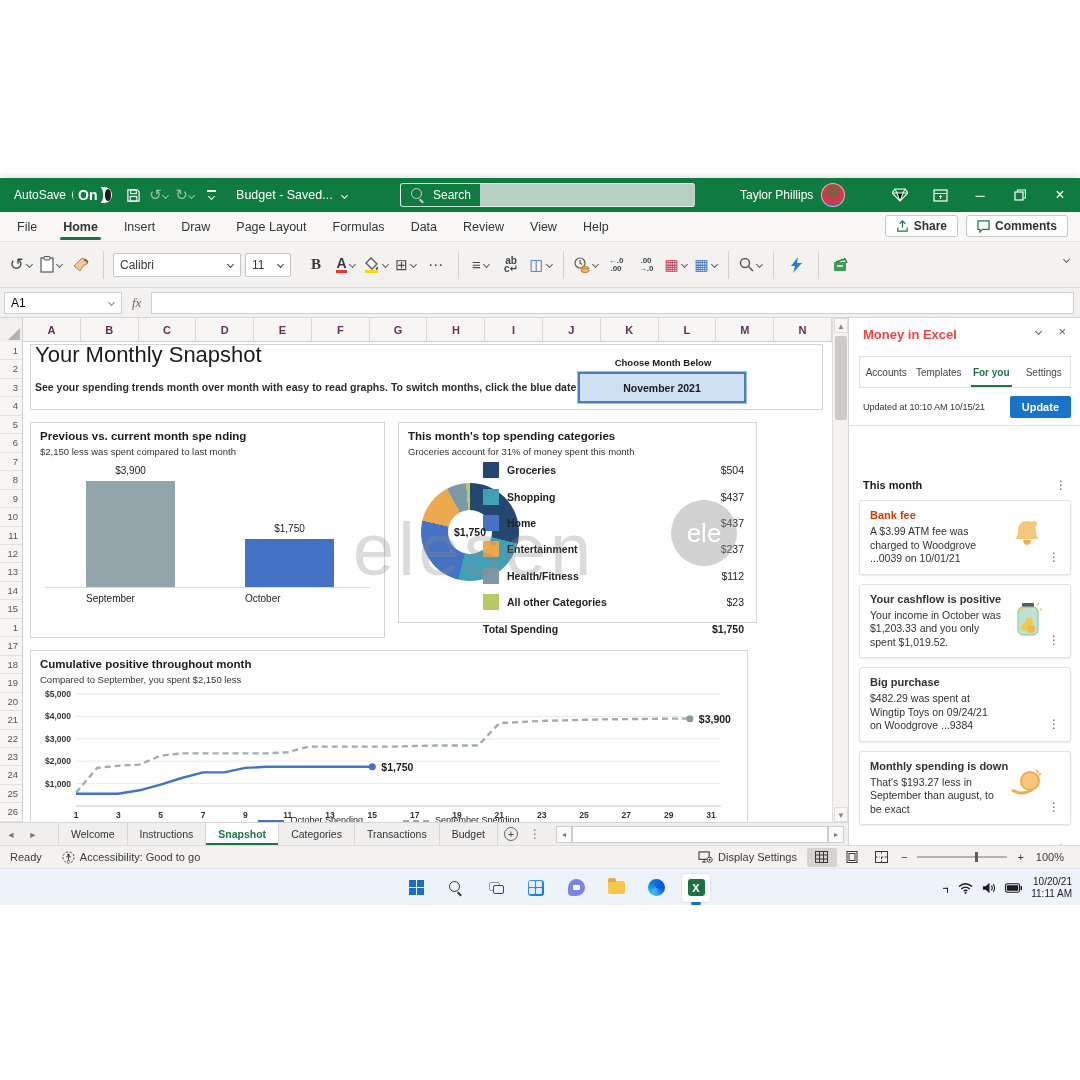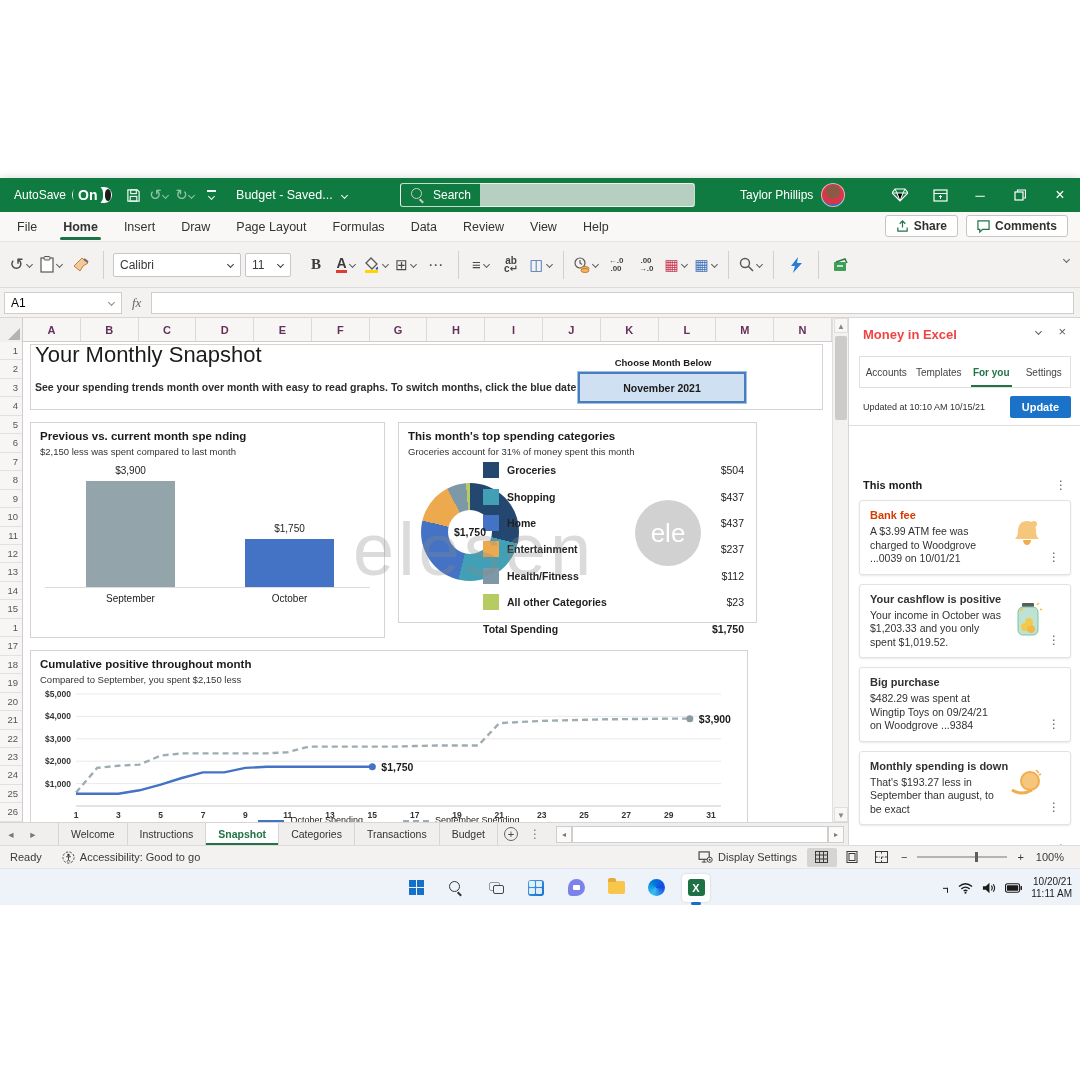--- a/index.html
+++ b/index.html
@@ -64,37 +64,37 @@
   .sheet { position:absolute; left:23px; top:0; width:809px; height:480px; background:#fff; }
   .box { position:absolute; border:1px solid #d6d4d2; background:#fff; }
   .sheet-title { position:absolute; left:12px; top:0px; font-size:22px; color:#1b1b1b; }
   .sheet-desc { position:absolute; left:12px; top:38px; width:700px; font-size:10.5px; font-weight:bold; color:#2d2d2d; line-height:14px; }
   .choose-lb { position:absolute; left:540px; top:15px; width:200px; text-align:center; font-size:9.5px; font-weight:bold; color:#1b1b1b; }
   .monthbox { position:absolute; left:555px; top:30px; width:168px; height:31px; background:#cfe0f2; border:2px solid #4a7ebb; outline:1px solid #9fc0e4; display:flex; align-items:center; justify-content:center; font-size:10.5px; font-weight:bold; color:#1b1b1b; cursor:pointer; }
   .cht-title { position:absolute; left:9px; top:7px; font-size:11.5px; font-weight:bold; color:#1b1b1b; }
   .cht-sub { position:absolute; left:9px; top:23px; font-size:9.5px; color:#333; }
   .bar { position:absolute; bottom:0; width:89px; }
   .bar-val { position:absolute; width:89px; text-align:center; font-size:10px; color:#222; }
-  .bar-cat { position:absolute; width:89px; text-align:center; font-size:10px; color:#222; top:170px; }
+  .bar-cat { position:absolute; width:89px; text-align:left; font-size:10px; color:#222; top:170px; }
   .bar-axis { position:absolute; left:14px; right:14px; top:164px; height:1px; background:#dcdcdc; }
   .donut { position:absolute; left:22px; top:60px; width:98px; height:98px; border-radius:50%; }
   .donut::after { content:""; position:absolute; left:27px; top:27px; width:44px; height:44px; background:#fff; border-radius:50%; }
   .donut-center { position:absolute; left:22px; top:60px; width:98px; height:98px; display:flex; align-items:center; justify-content:center; font-size:10.5px; font-weight:bold; color:#1b1b1b; z-index:2; }
   .dleg { position:absolute; left:84px; top:34px; right:12px; }
   .dleg-row { display:flex; align-items:center; height:26.4px; }
   .dleg-sw { width:16px; height:16px; margin-right:8px; flex:none; }
   .dleg-lb { font-size:10.5px; font-weight:bold; color:#222; flex:1; }
   .dleg-val { font-size:10.5px; color:#222; }
   .dleg-total { display:flex; height:24px; align-items:center; margin-top:2px; }
   .dleg-total .dleg-lb, .dleg-total .dleg-val { font-weight:bold; }
   .line-legend { position:absolute; left:0; right:0; top:164px; display:flex; justify-content:center; gap:40px; font-size:9px; color:#222; align-items:center; }
   .lswatch { display:inline-block; width:26px; height:0; border-top:2.5px solid #4472c4; margin-right:6px; vertical-align:middle; }
   .lswatch.dashed { border-top:2.5px dashed #9fadb3; }
   .watermark { position:absolute; left:330px; top:165px; font-size:74px; color:#8a8a8a; opacity:.30; letter-spacing:4px; z-index:3; pointer-events:none; }
-  .wm-badge { position:absolute; left:612px; top:158px; width:66px; height:66px; border-radius:50%; background:#9a9a9a; opacity:.45; z-index:3; color:#fff; font-size:26px; display:flex; align-items:center; justify-content:center; pointer-events:none; }
+  .wm-badge { position:absolute; left:648px; top:158px; width:66px; height:66px; border-radius:50%; background:#9a9a9a; opacity:.45; z-index:3; color:#fff; font-size:26px; display:flex; align-items:center; justify-content:center; pointer-events:none; }
 
   
   .vscroll { position:absolute; left:832px; top:318px; width:16px; height:504px; background:#f3f2f1; border-left:1px solid #e1dfdd; }
   .vs-btn { position:absolute; left:1px; width:14px; height:15px; color:#888; font-size:8px; text-align:center; line-height:15px; cursor:pointer; background:#f8f7f6; border:1px solid #e1dfdd; }
   .vs-thumb { position:absolute; left:2px; top:18px; width:12px; height:84px; background:#cdcbc9; border-radius:2px; cursor:pointer; }
 
   
   .panel { position:absolute; left:848px; top:318px; width:232px; height:527px; background:#fff; border-left:1px solid #d8d6d4; overflow:hidden; }
   .panel-title { position:absolute; left:14px; top:9px; font-size:13px; color:#ef4444; font-weight:bold; }
   .panel-hic { position:absolute; top:10px; color:#605e5c; cursor:pointer; }

